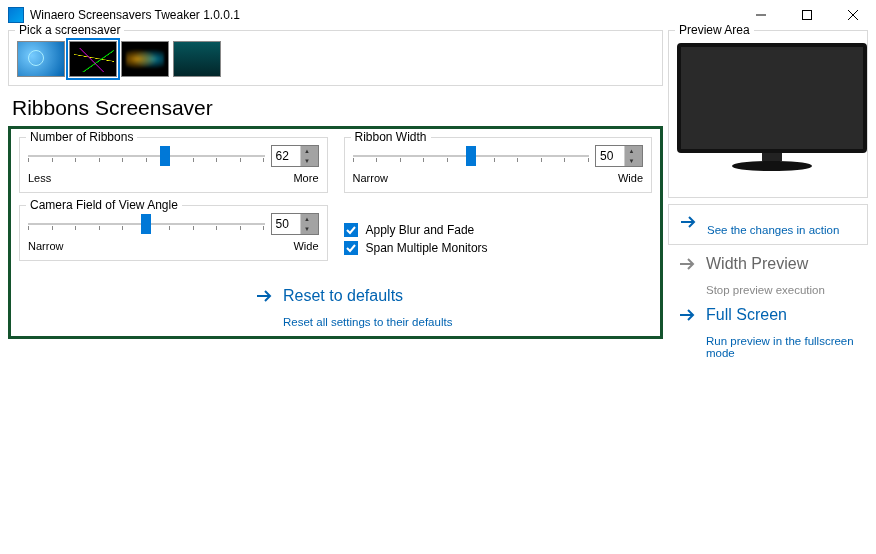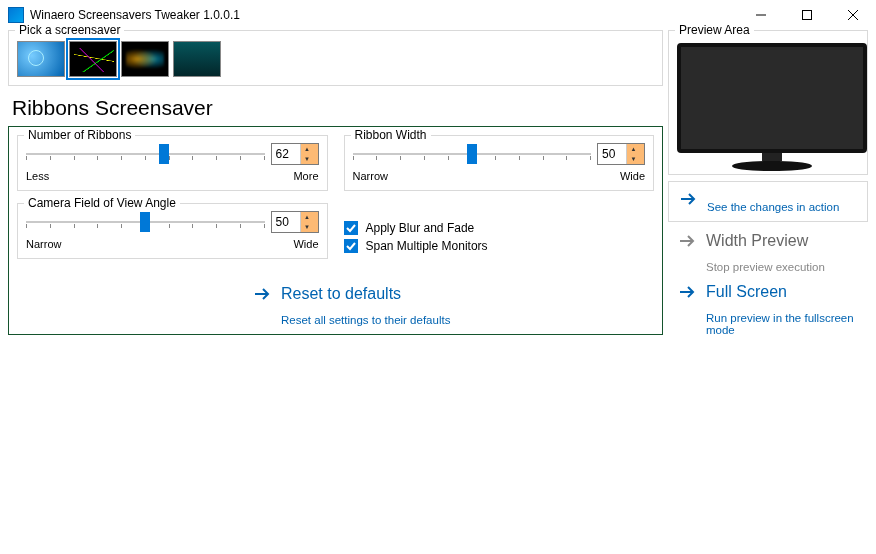--- a/index.html
+++ b/index.html
@@ -35,32 +35,32 @@
 .thumb.t3 { background: #000; }
 .thumb.t3::before { content:""; position:absolute; inset:4px; background:
   radial-gradient(ellipse at 30% 50%, rgba(255,170,0,.7), transparent 55%),
   radial-gradient(ellipse at 70% 50%, rgba(0,200,255,.6), transparent 55%); filter: blur(1px); }
 .thumb.t4 { background: linear-gradient(180deg,#06555b,#02262a); }
 
 
 .settings-heading { font-size: 21px; font-weight: 400; color: #000; margin: 10px 0 6px 4px; }
 
 
-.settings-panel { border: 1px solid #14532d; padding: 8px; display: grid; grid-template-columns: 1fr 1fr; gap: 6px 16px; }
+.settings-panel { border: 3px solid #14532d; padding: 8px; display: grid; grid-template-columns: 1fr 1fr; gap: 6px 16px; }
 .slider-track { position: relative; height: 24px; margin-top: 6px; display: flex; align-items: center; }
 .track-line { flex: 1; height: 2px; background: #c9c9c9; position: relative; }
 .ticks { position: absolute; left: 0; right: 0; top: 14px; display: flex; justify-content: space-between; }
 .ticks span { width: 1px; height: 4px; background: #888; }
 .thumb-handle { position: absolute; top: 2px; width: 10px; height: 20px; background: #0078d7; transform: translateX(-50%); }
 .slider-labels { display: flex; justify-content: space-between; font-size: 11px; margin-top: 4px; }
 .slider-row { display: flex; align-items: center; gap: 6px; }
 .slider-row .slider-track { flex: 1; margin-top: 0; }
 
 
-.spinner { display: flex; border: 1px solid #7a7a7a; height: 22px; width: 48px; background: #fdba74; }
+.spinner { display: flex; border: 1px solid #7a7a7a; height: 22px; width: 48px; background: #a3a3a3; }
 .spinner input { border: none; width: 28px; text-align: left; padding-left: 4px; font-size: 12px; outline: none; }
 .spinner .arrows { display: flex; flex-direction: column; width: 14px; border-left: 1px solid #ccc; }
 .spinner .arrows div { flex: 1; display:flex; align-items:center; justify-content:center; font-size: 6px; line-height:1; color:#333; }
 
 
 .cb-row { display: flex; align-items: flex-start; gap: 8px; margin: 4px 0; }
 .cb { width: 14px; height: 14px; background: #0078d7; display:flex; align-items:center; justify-content:center; }
 .cb svg { width:10px; height:10px; stroke:#fff; stroke-width:2; fill:none; }
 
 
@@ -76,21 +76,21 @@
 
 .monitor { width: 190px; margin: 6px auto 2px; }
 .monitor .screen { width: 190px; height: 110px; background: #2a2a2a; border: 4px solid #111; border-radius: 4px; }
 .monitor .stand-neck { width: 20px; height: 8px; background: #222; margin: 0 auto; }
 .monitor .stand-base { width: 80px; height: 10px; background: #111; margin: 0 auto; border-radius: 50% / 60%; }
 
 .right-links { margin-top: 2px; }
 .right-links .card { border: 1px solid #d9d9d9; padding: 8px 10px; }
 .right-links .action-link { margin-top: 10px; }
 .right-links .action-link:first-child { margin-top: 0; }
-.right .fs { padding-bottom: 1px; }
+.right .fs { padding-bottom: 24px; }
 
 .reset-row { grid-column: 1 / span 2; padding-left: 236px; }
 .checks-col { padding-top: 14px; }
 </style>
 </head>
 <body>
 
 <div class="titlebar">
   <div class="app-icon"></div>
   <div class="title">Winaero Screensavers Tweaker 1.0.0.1</div>

